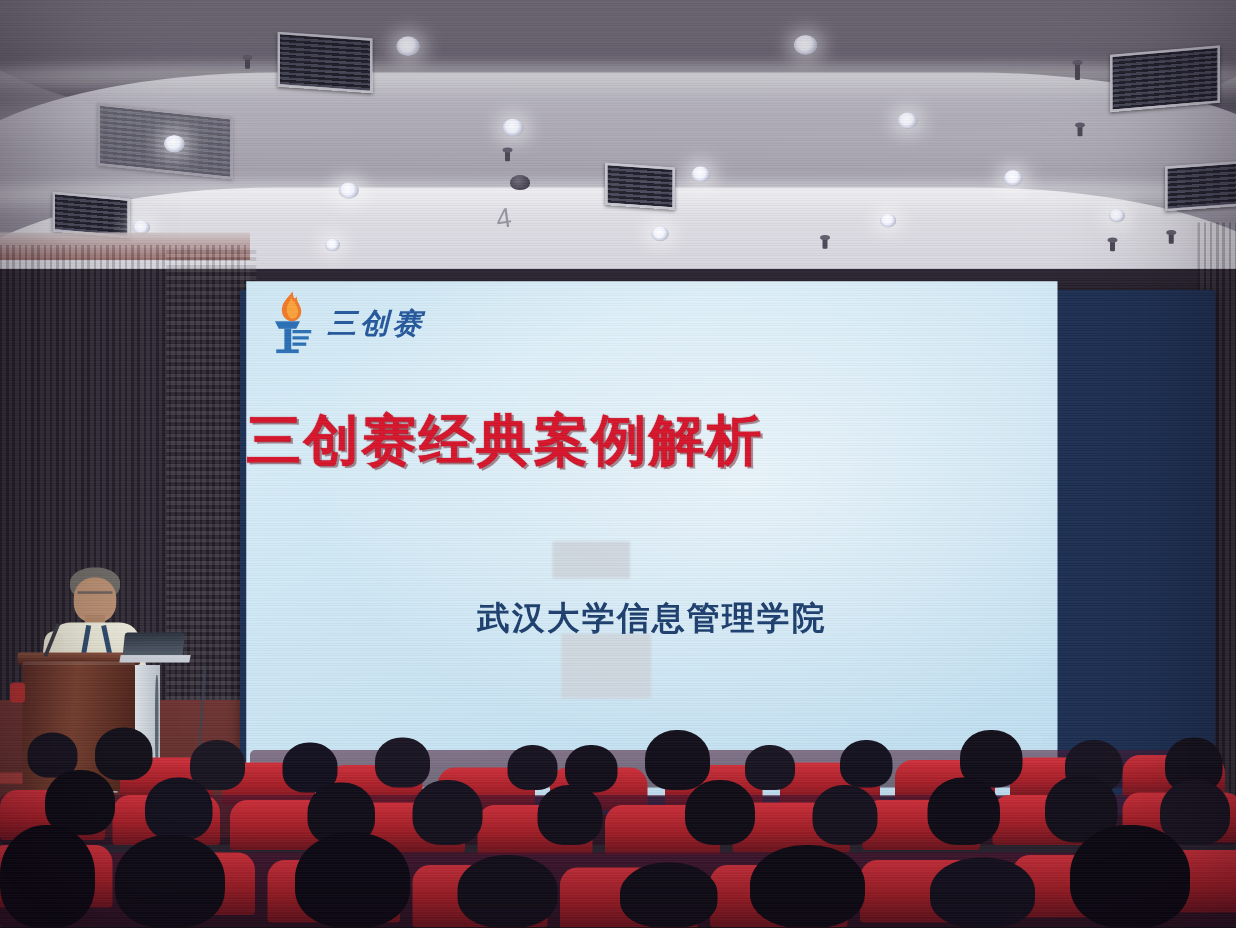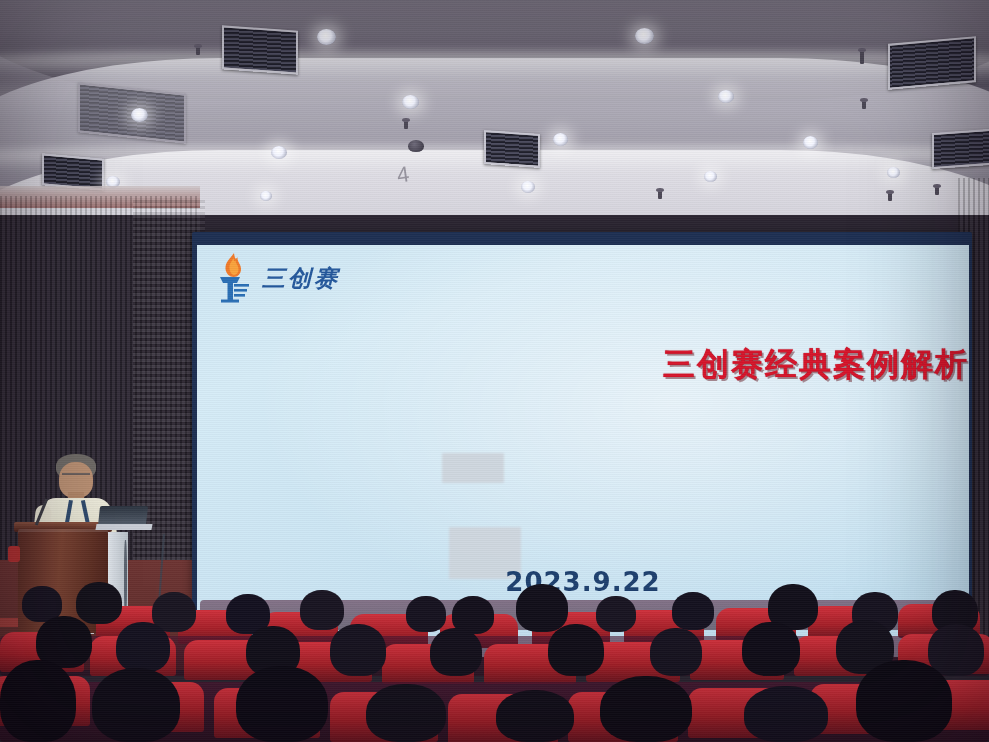--- a/index.html
+++ b/index.html
@@ -43,38 +43,38 @@
     background-image:repeating-linear-gradient(90deg,rgba(0,0,0,.20) 0 2px,rgba(255,255,255,.06) 2px 5px);}
   .wall-band-top{position:absolute;left:0;top:186px;width:200px;height:22px;
     background:linear-gradient(180deg,#cfc6c8,#8a5250);opacity:.8;}
   .stage-floor{position:absolute;left:0;top:560px;width:210px;height:110px;
     background:linear-gradient(180deg,#6d3432,#5a2b2a);}
   .stage-edge{position:absolute;left:0;top:618px;width:215px;height:9px;background:#a9403c;opacity:.85;}
 
   
   .screen-frame{position:absolute;left:192px;top:232px;width:780px;height:420px;
     background:#1d2f52;border-radius:2px;box-shadow:0 2px 10px rgba(0,0,0,.45);}
-  .screen{position:absolute;left:197px;top:245px;width:772px;height:412px;
+  .screen{position:absolute;left:197px;top:225px;width:624px;height:412px;
     background:linear-gradient(160deg,#cfe7f4 0%,#d6ecf7 22%,#cde6f4 48%,#c6e2f2 70%,#bfdef0 100%);
-    overflow:hidden;}
+    overflow:hidden;padding-left:25px;}
   .screen-glow{position:absolute;left:0;top:0;width:100%;height:100%;
     background:radial-gradient(ellipse at 62% 38%,rgba(255,255,255,.55),rgba(255,255,255,0) 62%);}
 
   
   .logo{position:absolute;left:14px;top:8px;display:flex;align-items:center;gap:7px;}
   .logo-mark{position:relative;width:44px;height:50px;}
   .flame{position:absolute;left:10px;top:0;width:24px;height:28px;}
   .torch{position:absolute;left:4px;top:22px;width:36px;height:28px;}
   .logo-text{font-family:"Liberation Serif","DejaVu Serif",serif;font-size:23px;color:#24589c;
     font-weight:bold;letter-spacing:3px;font-style:italic;}
 
   
-  .slide-title{position:absolute;left:0;right:0;top:98px;text-align:right;
+  .slide-title{position:absolute;left:0;right:0;top:98px;text-align:left;
     font-family:"DejaVu Sans","Liberation Sans",sans-serif;font-weight:bold;
-    font-size:32px;letter-spacing:2px;color:#d6142a;
+    font-size:44px;letter-spacing:2px;color:#d6142a;
     text-shadow:2px 2px 0 rgba(90,10,20,.45),0 0 1px #b00d20;}
   .slide-sub{position:absolute;left:0;right:0;text-align:center;color:#1d3f6e;
     font-family:"DejaVu Sans","Liberation Sans",sans-serif;font-weight:bold;}
   .slide-name{top:212px;font-size:25px;letter-spacing:3px;}
   .slide-org{top:252px;font-size:26px;letter-spacing:2px;}
   .slide-date{top:322px;font-size:26px;letter-spacing:1px;}
   .redact{position:absolute;background:#cfd6de;opacity:.92;border-radius:1px;filter:blur(1px);}
 
   
   .person{position:absolute;}
@@ -171,21 +171,21 @@
         </svg>
       </div>
       <span class="logo-text">三创赛</span>
     </div>
 
     <div class="slide-title">三创赛经典案例解析</div>
 
     <div class="redact" style="left:245px;top:208px;width:62px;height:30px;"></div>
     <div class="redact" style="left:252px;top:282px;width:72px;height:52px;"></div>
 
-    <div class="slide-sub slide-date">2023.9.22</div>
+    <div class="slide-sub slide-org">武汉大学信息管理学院</div>
   </div>
 
   <div class="person">
 
     <div class="head" style="left:56px;top:454px;width:40px;height:26px;background:#6e6a66;"></div>
 
     <div class="head" style="left:59px;top:462px;width:34px;height:36px;background:#b98f72;"></div>
 
     <div style="position:absolute;left:62px;top:473px;width:28px;height:5px;border-top:2px solid #4a4a52;opacity:.7;"></div>
 

